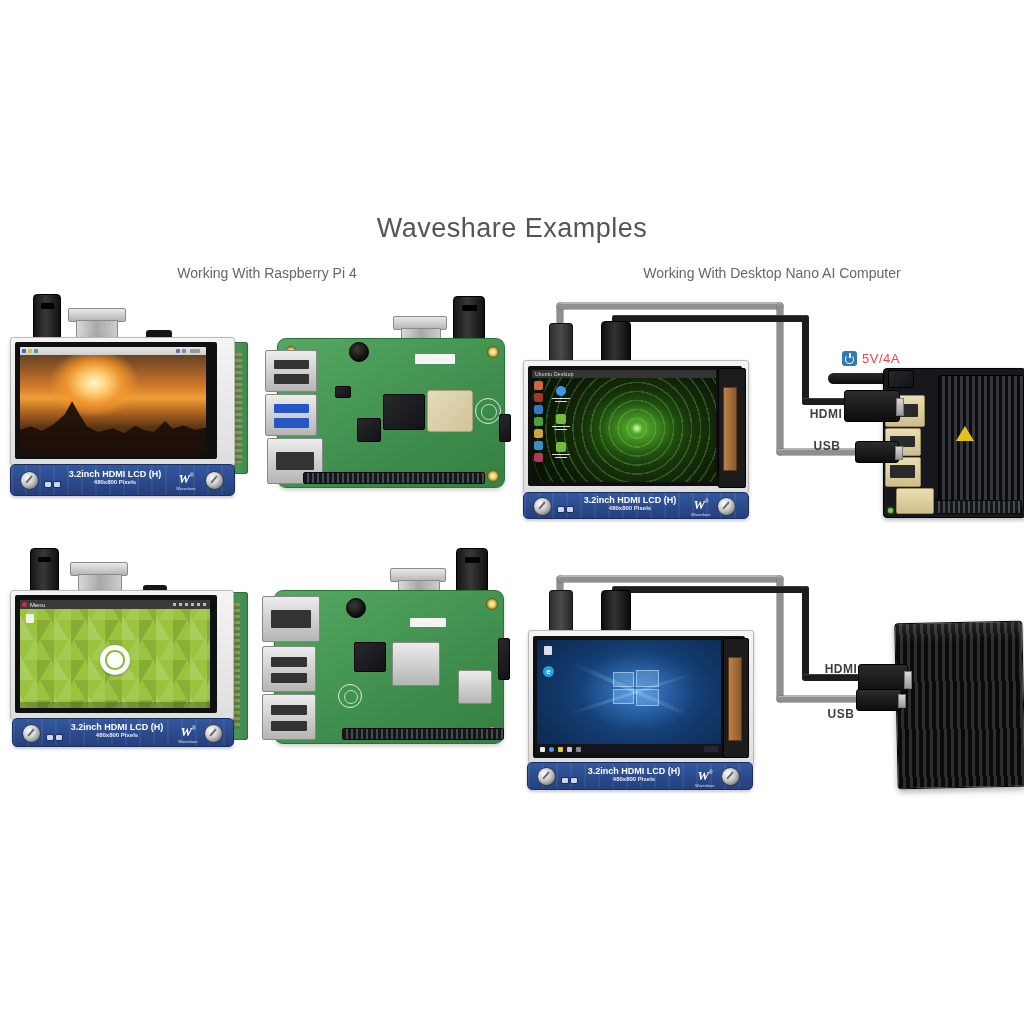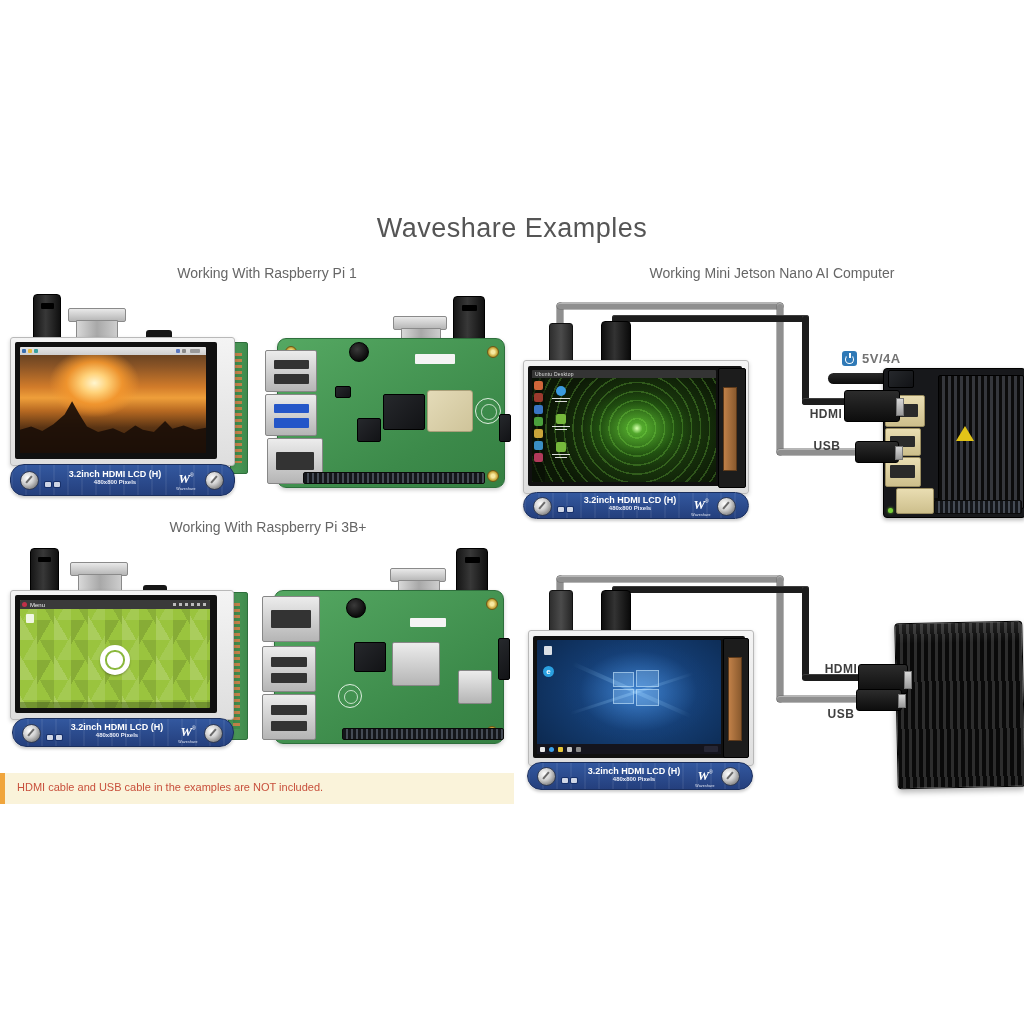--- a/index.html
+++ b/index.html
@@ -4,31 +4,31 @@
 <style>
   html,body{margin:0;padding:0;background:#fff;}
   body{font-family:"Liberation Sans",sans-serif;}
   #canvas{position:relative;width:1024px;height:1024px;background:#fff;overflow:hidden;}
   .abs{position:absolute;}
 
   
   .page-title{left:0;right:0;top:213px;text-align:center;font-size:27px;font-weight:400;color:#555;letter-spacing:.5px;}
   .heading{font-size:14px;color:#666;text-align:center;white-space:nowrap;}
   .port-label{font-size:12px;font-weight:bold;color:#3f3f3f;letter-spacing:.5px;text-align:center;}
-  .pwr-text{font-size:13px;font-weight:700;color:#737373;letter-spacing:.5px;}
+  .pwr-text{font-size:13px;font-weight:400;color:#ef4444;letter-spacing:.5px;}
 
   
   .note{left:0;top:773px;width:514px;height:31px;background:#faf3da;border-left:5px solid #f0a53c;box-sizing:border-box;}
   .note span{position:absolute;left:12px;top:8px;font-size:11px;color:#c8503c;}
 
   
   .lcd-frame{background:linear-gradient(180deg,#f4f4f4,#dedede);border:1px solid #b9b9b9;border-radius:3px;box-shadow:0 2px 4px rgba(0,0,0,.18);}
   .bezel{background:#101010;border-radius:2px;}
   .screen{overflow:hidden;border-radius:1px;}
-  .pcb-strip{background:linear-gradient(180deg,#33589f,#243f7d);border:1px solid #1b2f5e;border-radius:14px;box-shadow:0 2px 3px rgba(0,0,0,.2);}
+  .pcb-strip{background:linear-gradient(180deg,#33589f,#243f7d);border:1px solid #1b2f5e;border-radius:5px;box-shadow:0 2px 3px rgba(0,0,0,.2);}
   .pcb-strip .trace{position:absolute;inset:0;background:repeating-linear-gradient(90deg,rgba(255,255,255,.06) 0 2px,rgba(0,0,0,0) 2px 14px);border-radius:3px;}
   .screw{position:absolute;width:17px;height:17px;border-radius:50%;background:radial-gradient(circle at 38% 35%,#ffffff,#d2d2d2 40%,#8e8e8e 72%,#5c5c5c);border:1px solid #303a52;}
   .screw::after{content:"";position:absolute;left:7px;top:3px;width:2px;height:9px;background:#6a6a6a;transform:rotate(40deg);}
   .pad{position:absolute;width:6px;height:5px;background:#cfd6e6;border-radius:1px;box-shadow:0 0 0 1px #17306a;}
   .lcd-model{font-size:9px;font-weight:bold;color:#fff;white-space:nowrap;text-align:center;}
   .lcd-res{font-size:6px;font-weight:bold;color:#e8ecf8;white-space:nowrap;text-align:center;}
   .ws-mark{font-family:"Liberation Serif",serif;font-style:italic;font-weight:bold;font-size:13px;color:#fff;line-height:10px;}
   .ws-reg{font-size:5px;color:#fff;vertical-align:super;}
   .ws-name{font-size:3.5px;color:#e8ecf8;text-align:center;letter-spacing:.2px;}
   .band-green{background:linear-gradient(90deg,#4f9e5c,#3f8a4c);border:1px solid #2e6f3c;border-radius:2px;}
@@ -127,23 +127,22 @@
   .taskbar-dark i{position:absolute;top:2.5px;width:5px;height:5px;border-radius:1px;}
   .edge-badge{position:absolute;width:11px;height:11px;border-radius:50%;background:#2aa0e0;color:#fff;font-size:8px;font-weight:bold;text-align:center;line-height:11px;}
   .clock{position:absolute;right:3px;top:2px;width:14px;height:6px;background:#262634;border-radius:1px;}
 </style>
 </head>
 <body>
 
 <div id="canvas">
 
   <div class="abs page-title">Waveshare Examples</div>
-  <div class="abs heading" style="left:117px;top:265px;width:300px;">Working With Raspberry Pi 1</div>
-  <div class="abs heading" style="left:622px;top:265px;width:300px;">Working Mini Jetson Nano AI Computer</div>
-  <div class="abs heading" style="left:118px;top:519px;width:300px;">Working With Raspberry Pi 3B+</div>
+  <div class="abs heading" style="left:117px;top:265px;width:300px;">Working With Raspberry Pi 4</div>
+  <div class="abs heading" style="left:622px;top:265px;width:300px;">Working With Desktop Nano AI Computer</div>
 
   <div class="abs" style="left:10px;top:294px;width:250px;height:202px;">
     <div class="abs band-green" style="left:220px;top:48px;width:16px;height:130px;">
         <span class="pins"></span>
       </div>
     <div class="abs plug-usb-black" style="left:23px;top:0;width:26px;height:46px;"></div>
     <div class="abs hdmi-cap" style="left:58px;top:14px;width:56px;height:12px;"></div>
     <div class="abs hdmi-body" style="left:66px;top:26px;width:40px;height:22px;"></div>
     <div class="abs knob" style="left:136px;top:36px;width:26px;height:11px;"></div>
     <div class="abs lcd-frame" style="left:0;top:43px;width:223px;height:127px;"></div>
@@ -430,17 +429,14 @@
         <div class="lcd-res">480x800 Pixels</div>
       </div>
       <div class="abs" style="left:164px;top:3px;width:26px;text-align:center;">
         <span class="ws-mark">W</span><span class="ws-reg">®</span>
         <div class="ws-name">Waveshare</div>
       </div>
       <span class="screw" style="right:12px;top:4px;"></span>
     </div>
   </div>
 
-  <div class="abs note">
-    <span>HDMI cable and USB cable in the examples are NOT included.</span>
-  </div>
 
 </div>
 
 </body></html>

